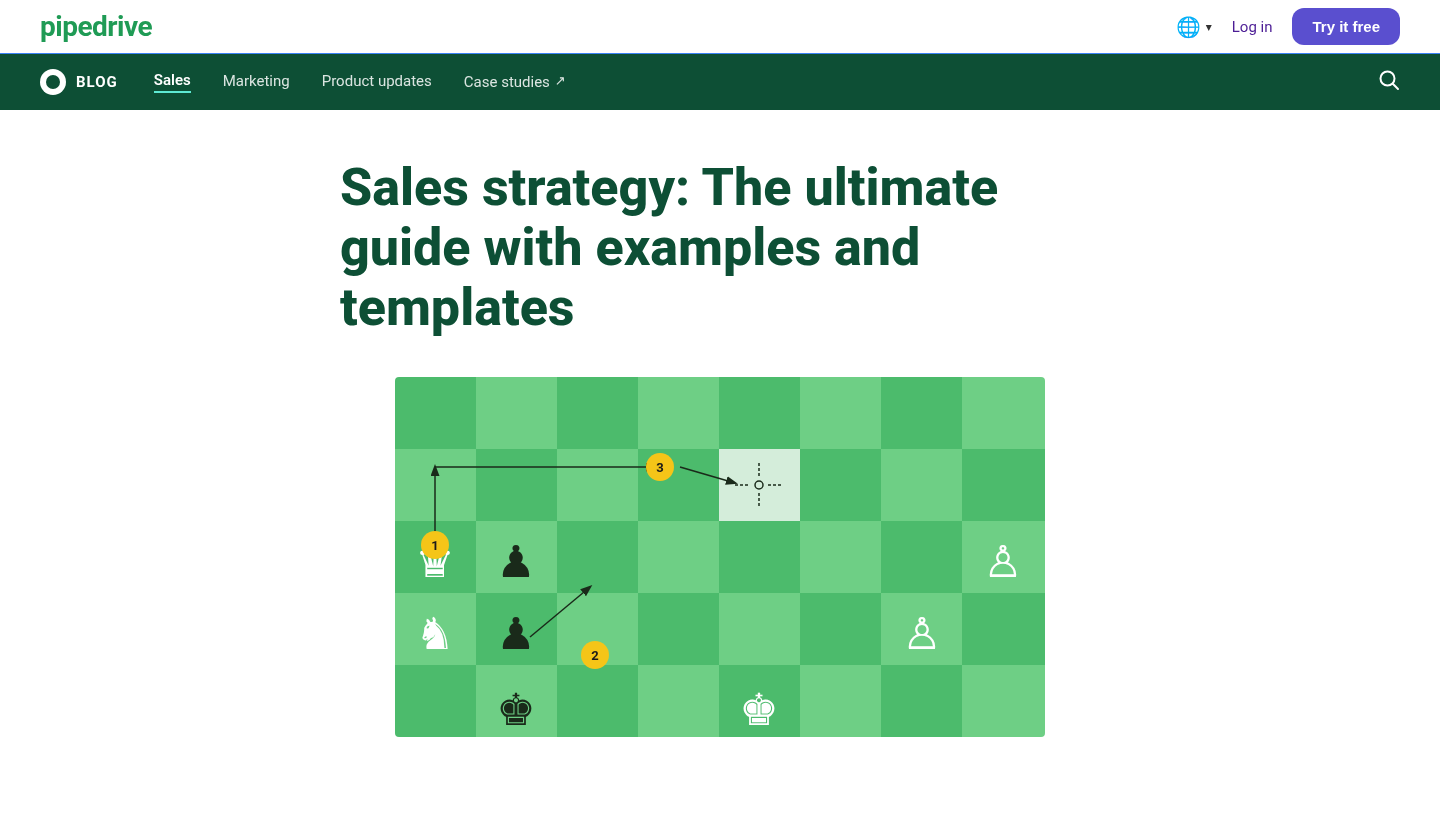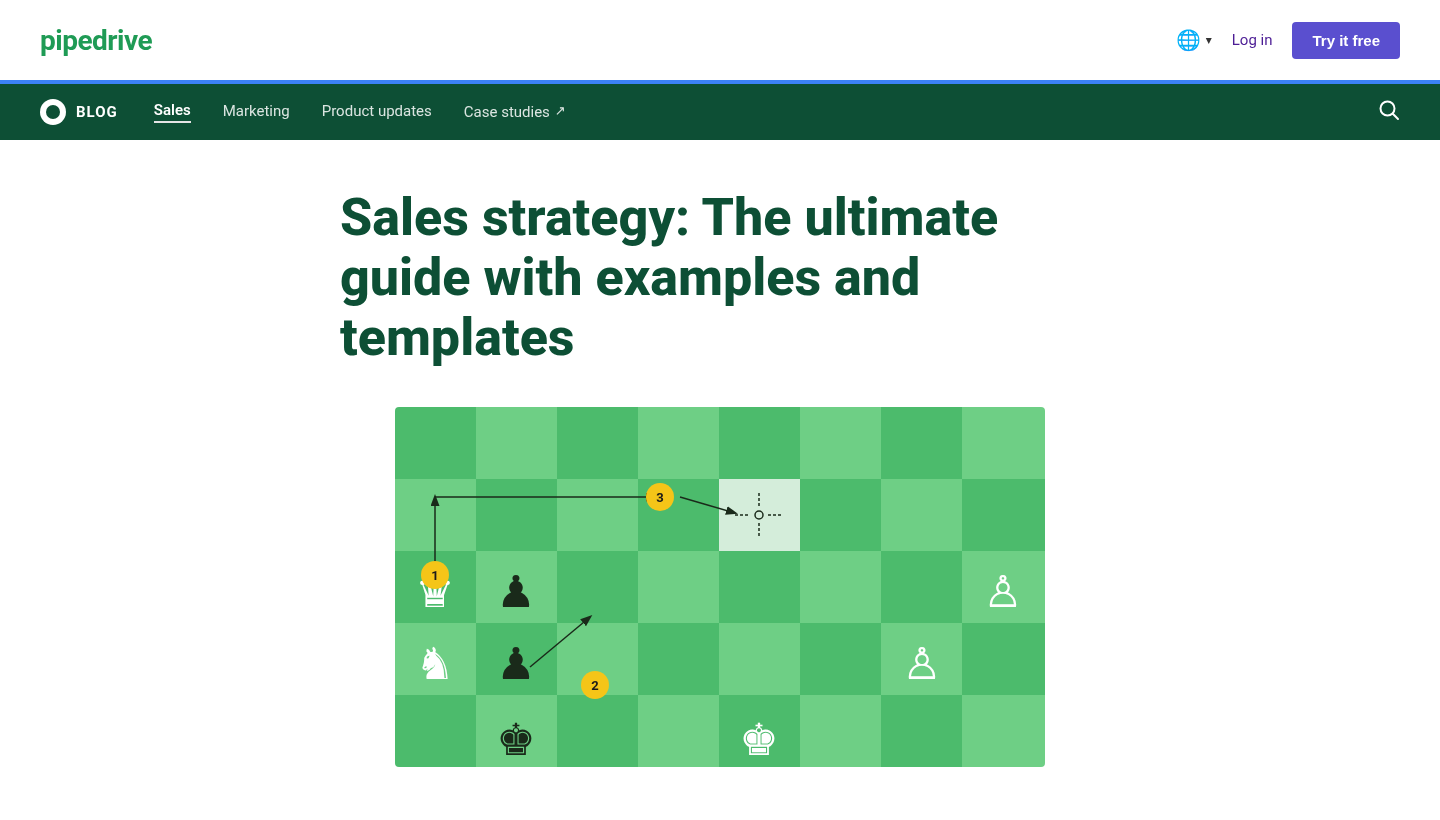--- a/index.html
+++ b/index.html
@@ -4,22 +4,22 @@
   <style>
     * { margin: 0; padding: 0; box-sizing: border-box; }
     body { font-family: -apple-system, BlinkMacSystemFont, 'Segoe UI', Roboto, sans-serif; background: #fff; width: 1440px; height: 820px; overflow: hidden; }
 
     
     .top-nav {
       display: flex;
       align-items: center;
       justify-content: space-between;
       padding: 0 40px;
-      height: 84px;
-      border-bottom: 4px solid #3b82f6;
+      height: 54px;
+      border-bottom: 1px solid #3b82f6;
       background: #fff;
     }
     .nav-left { display: flex; align-items: center; gap: 40px; }
     .logo { font-size: 28px; font-weight: 700; color: #1f9b55; letter-spacing: -0.5px; }
     .nav-links { display: flex; align-items: center; gap: 32px; }
     .nav-link {
       font-size: 15px;
       color: #222;
       text-decoration: none;
       cursor: pointer;
@@ -40,21 +40,21 @@
       font-size: 15px;
       color: #4c1d95;
       text-decoration: none;
       cursor: pointer;
       font-weight: 400;
     }
     .try-free-btn {
       background: #5a4fcf;
       color: #fff;
       border: none;
-      border-radius: 4px;
+      border-radius: 12px;
       padding: 10px 20px;
       font-size: 15px;
       font-weight: 600;
       cursor: pointer;
     }
 
     
     .blog-nav {
       background: #0d4f35;
       display: flex;
@@ -94,21 +94,21 @@
     .blog-nav-link {
       font-size: 15px;
       color: rgba(255,255,255,0.85);
       text-decoration: none;
       cursor: pointer;
       font-weight: 400;
       padding-bottom: 2px;
     }
     .blog-nav-link.active {
       color: #fff;
-      border-bottom: 2px solid #e5e5e5;
+      border-bottom: 2px solid #5eead4;
       font-weight: 600;
     }
     .blog-nav-link-external {
       display: flex;
       gap: 5px;
       font-size: 15px;
       color: rgba(255,255,255,0.85);
       text-decoration: none;
       cursor: pointer;
     }

